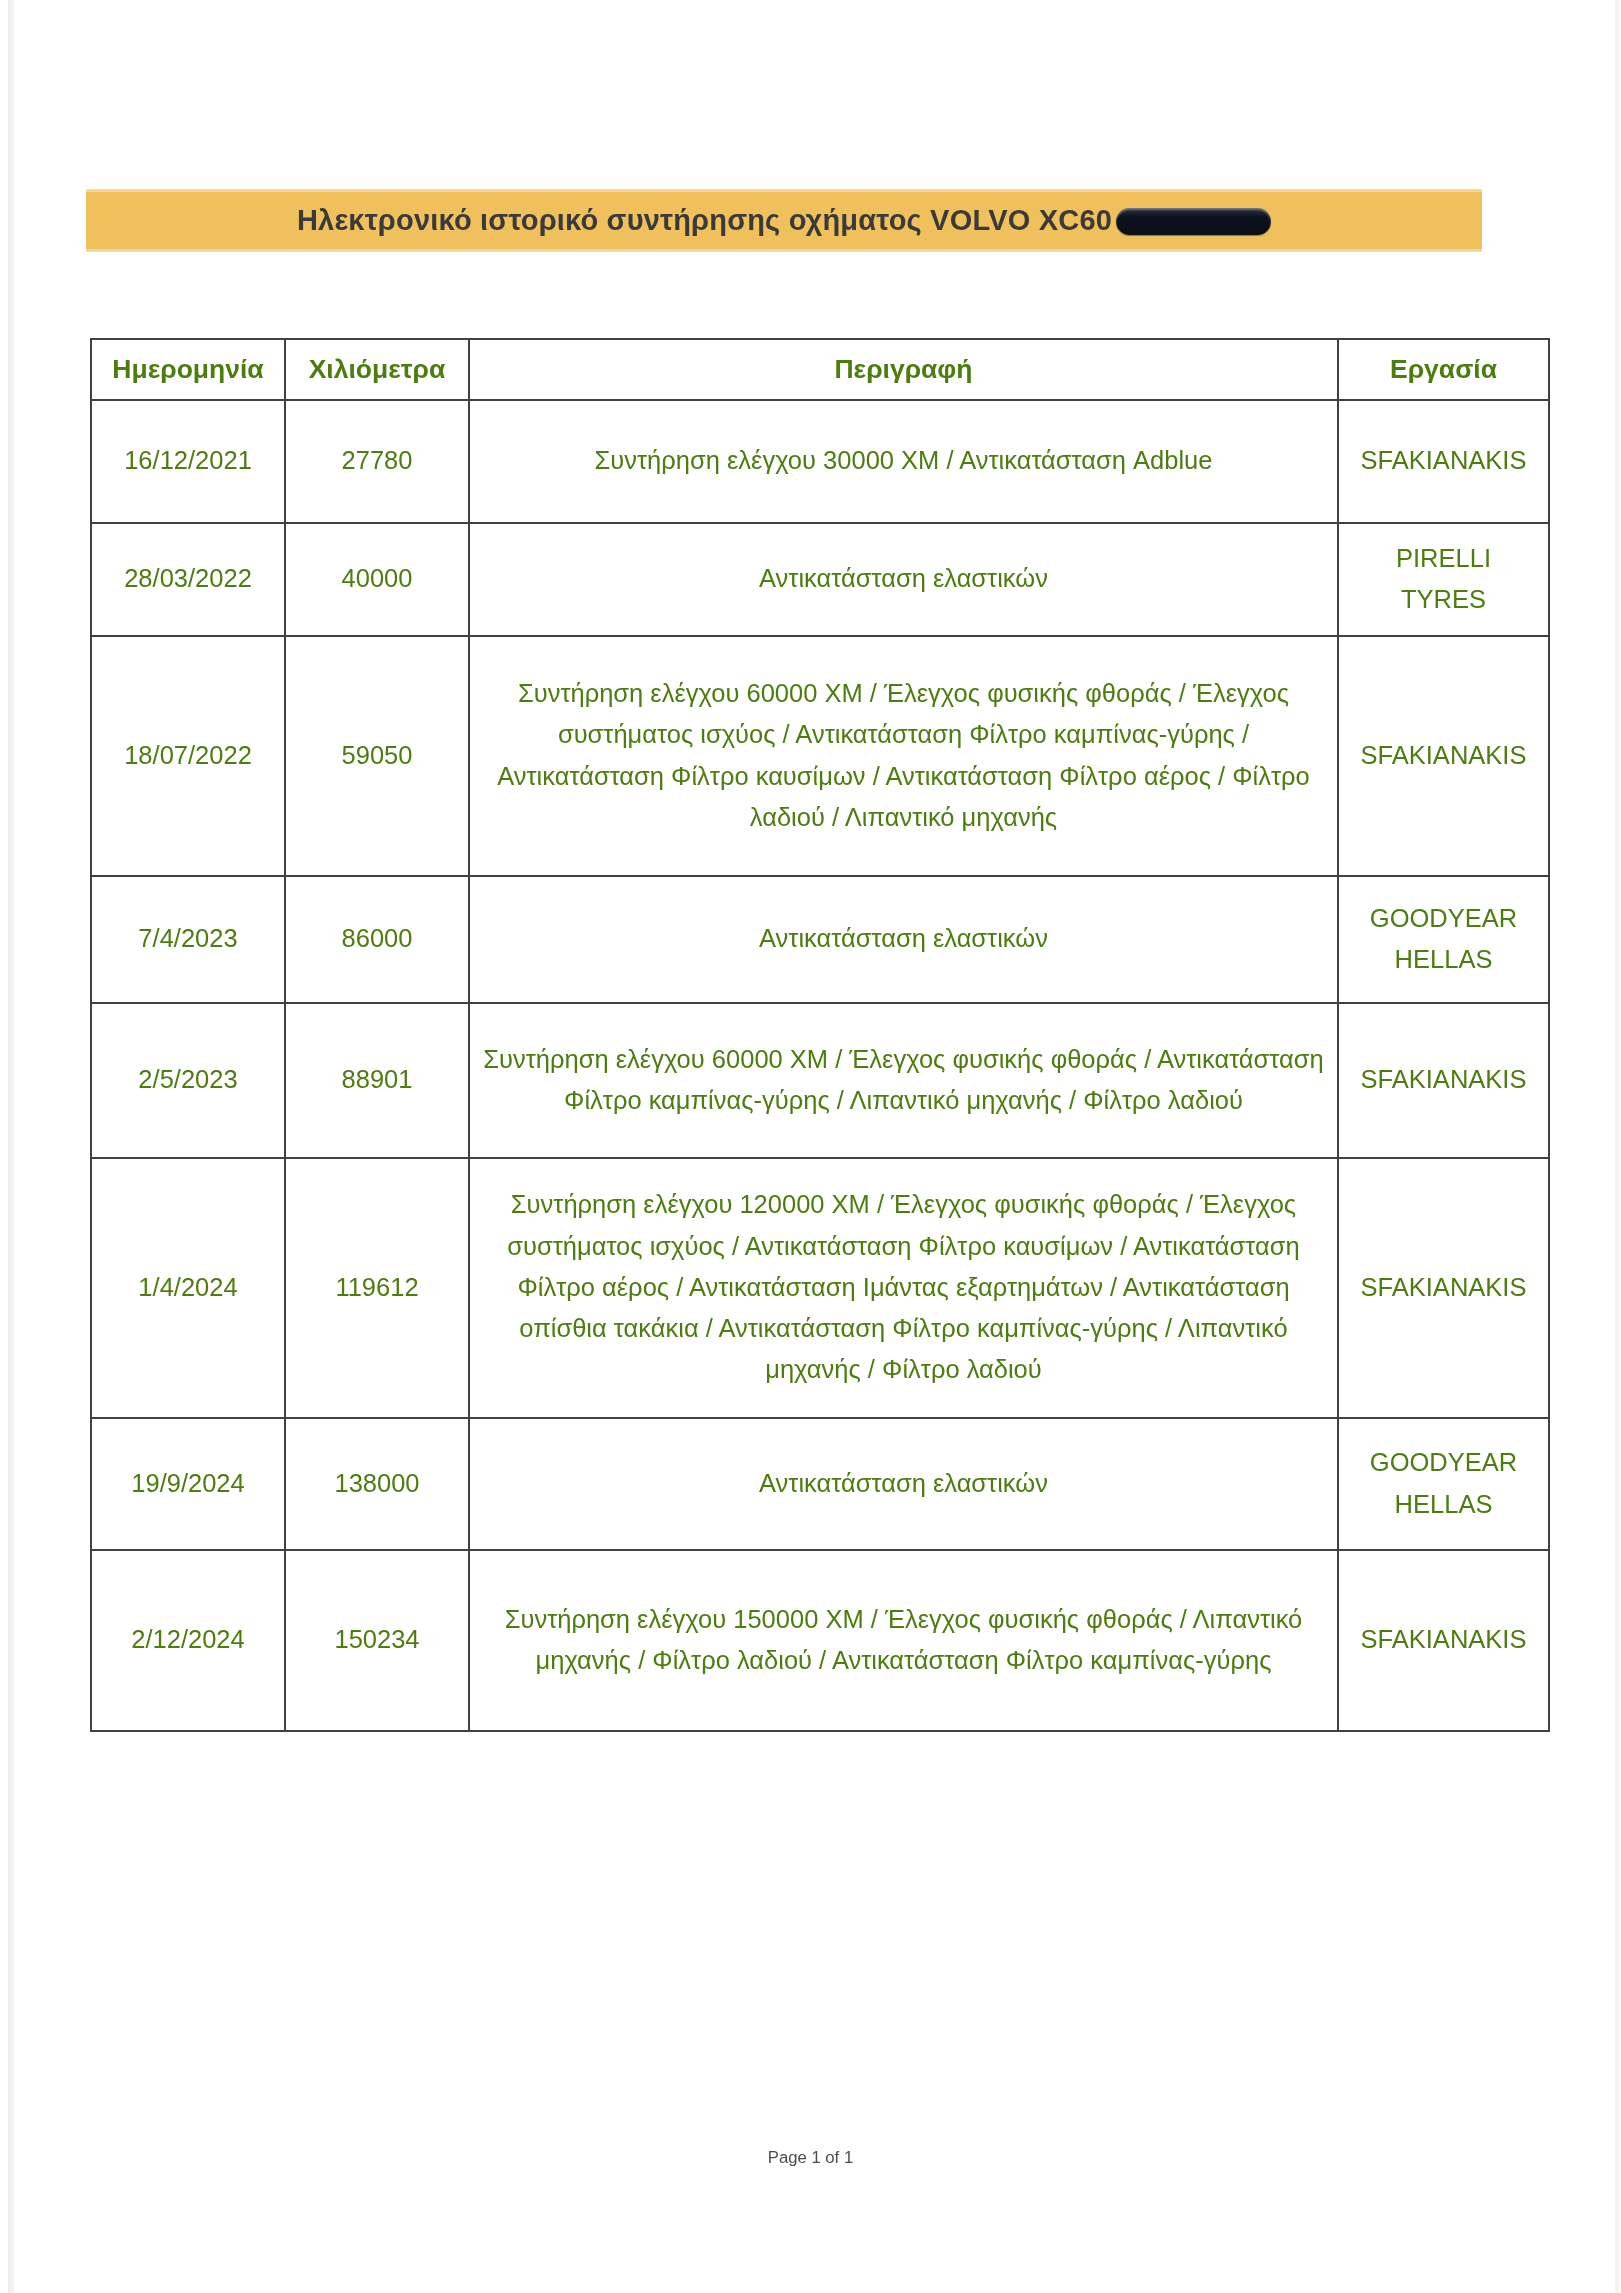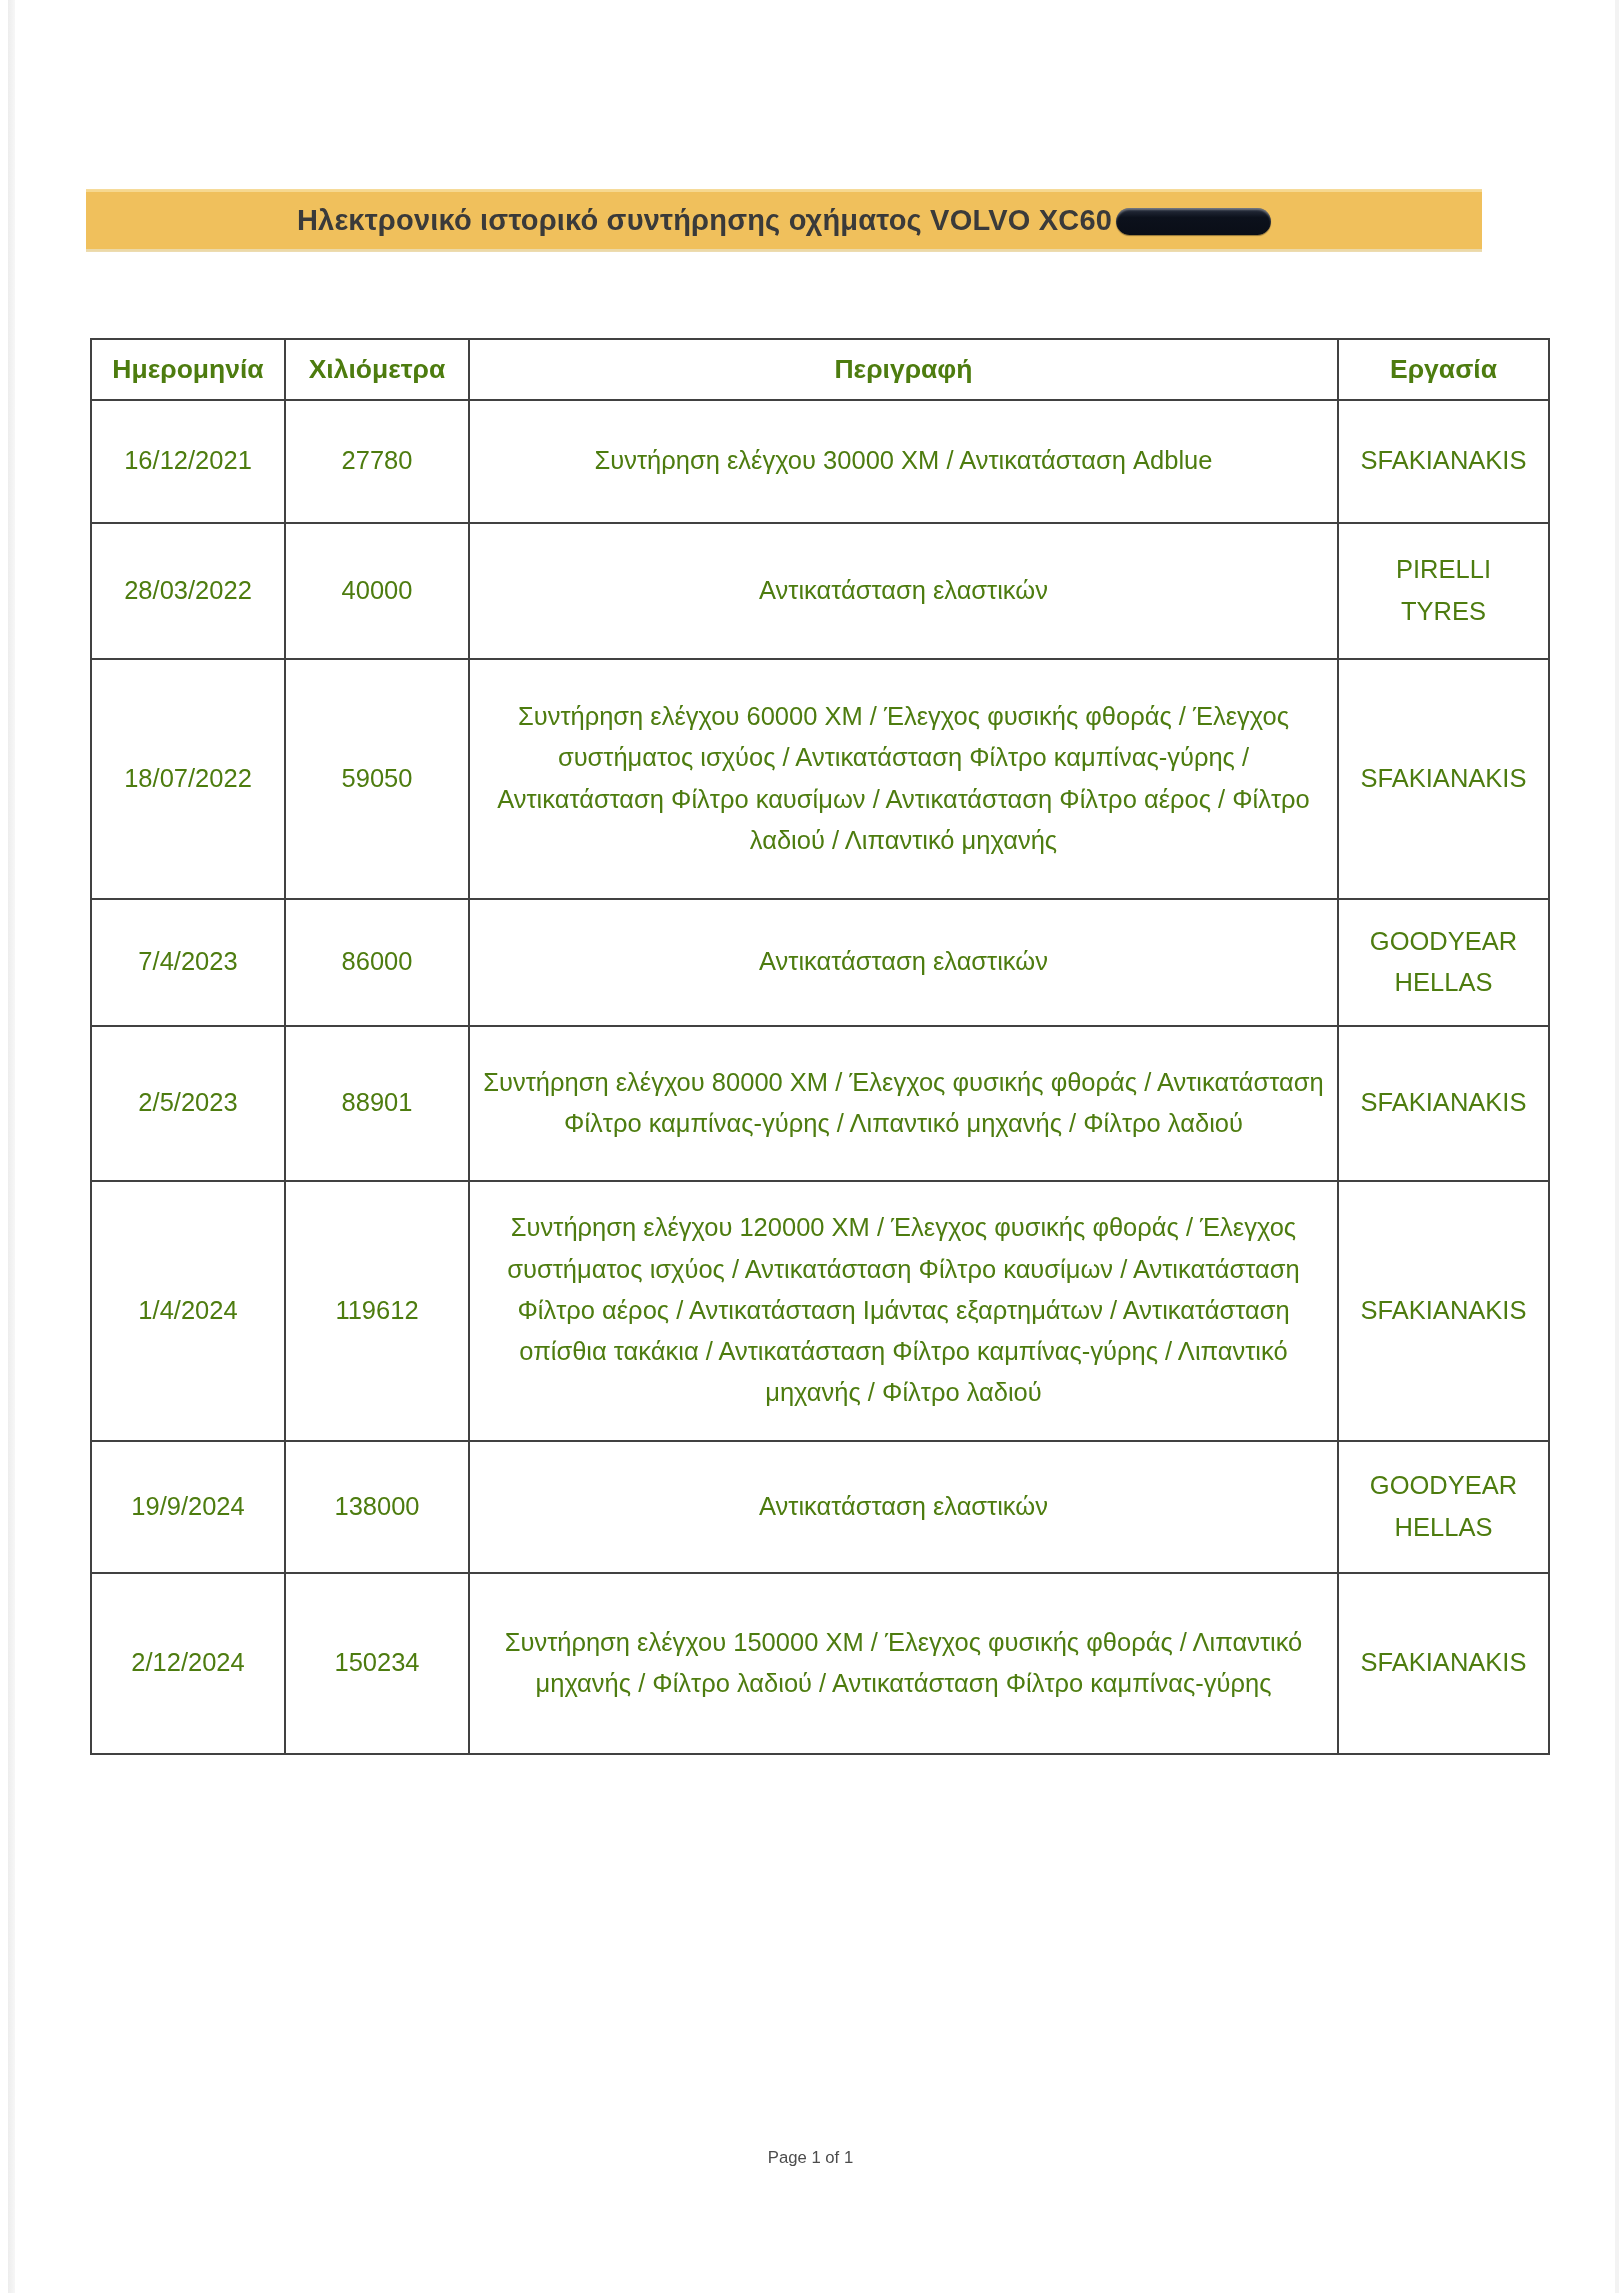--- a/index.html
+++ b/index.html
@@ -80,21 +80,21 @@
     color: #4d7c0f;
     word-wrap: break-word;
   }
   table.maintenance thead tr { height: 59px; }
   table.maintenance th {
     font-weight: bold;
     font-size: 26.5px;
   }
   
   table.maintenance tbody tr:nth-child(1) { height: 123px; }
-  table.maintenance tbody tr:nth-child(2) { height: 136px; }
+  table.maintenance tbody tr:nth-child(2) { height: 113px; }
   table.maintenance tbody tr:nth-child(3) { height: 240px; }
   table.maintenance tbody tr:nth-child(4) { height: 127px; border-radius: 19px; }
   table.maintenance tbody tr:nth-child(5) { height: 155px; }
   table.maintenance tbody tr:nth-child(6) { height: 260px; }
   table.maintenance tbody tr:nth-child(7) { height: 132px; }
   table.maintenance tbody tr:nth-child(8) { height: 181px; border-radius: 31px; }
 
   
   .page-footer {
     position: absolute;
@@ -152,21 +152,21 @@
       </tr>
       <tr>
         <td>7/4/2023</td>
         <td>86000</td>
         <td>Αντικατάσταση ελαστικών</td>
         <td>GOODYEAR HELLAS</td>
       </tr>
       <tr>
         <td>2/5/2023</td>
         <td>88901</td>
-        <td>Συντήρηση ελέγχου 80000 ΧΜ / Έλεγχος φυσικής φθοράς / Αντικατάσταση Φίλτρο καμπίνας-γύρης / Λιπαντικό μηχανής  / Φίλτρο λαδιού</td>
+        <td>Συντήρηση ελέγχου 60000 ΧΜ / Έλεγχος φυσικής φθοράς / Αντικατάσταση Φίλτρο καμπίνας-γύρης / Λιπαντικό μηχανής  / Φίλτρο λαδιού</td>
         <td>SFAKIANAKIS</td>
       </tr>
       <tr>
         <td>1/4/2024</td>
         <td>119612</td>
         <td>Συντήρηση ελέγχου 120000 ΧΜ / Έλεγχος φυσικής φθοράς / Έλεγχος συστήματος ισχύος / Αντικατάσταση Φίλτρο καυσίμων / Αντικατάσταση Φίλτρο αέρος / Αντικατάσταση Ιμάντας εξαρτημάτων / Αντικατάσταση οπίσθια τακάκια / Αντικατάσταση Φίλτρο καμπίνας-γύρης / Λιπαντικό μηχανής /   Φίλτρο λαδιού</td>
         <td>SFAKIANAKIS</td>
       </tr>
       <tr>
         <td>19/9/2024</td>

